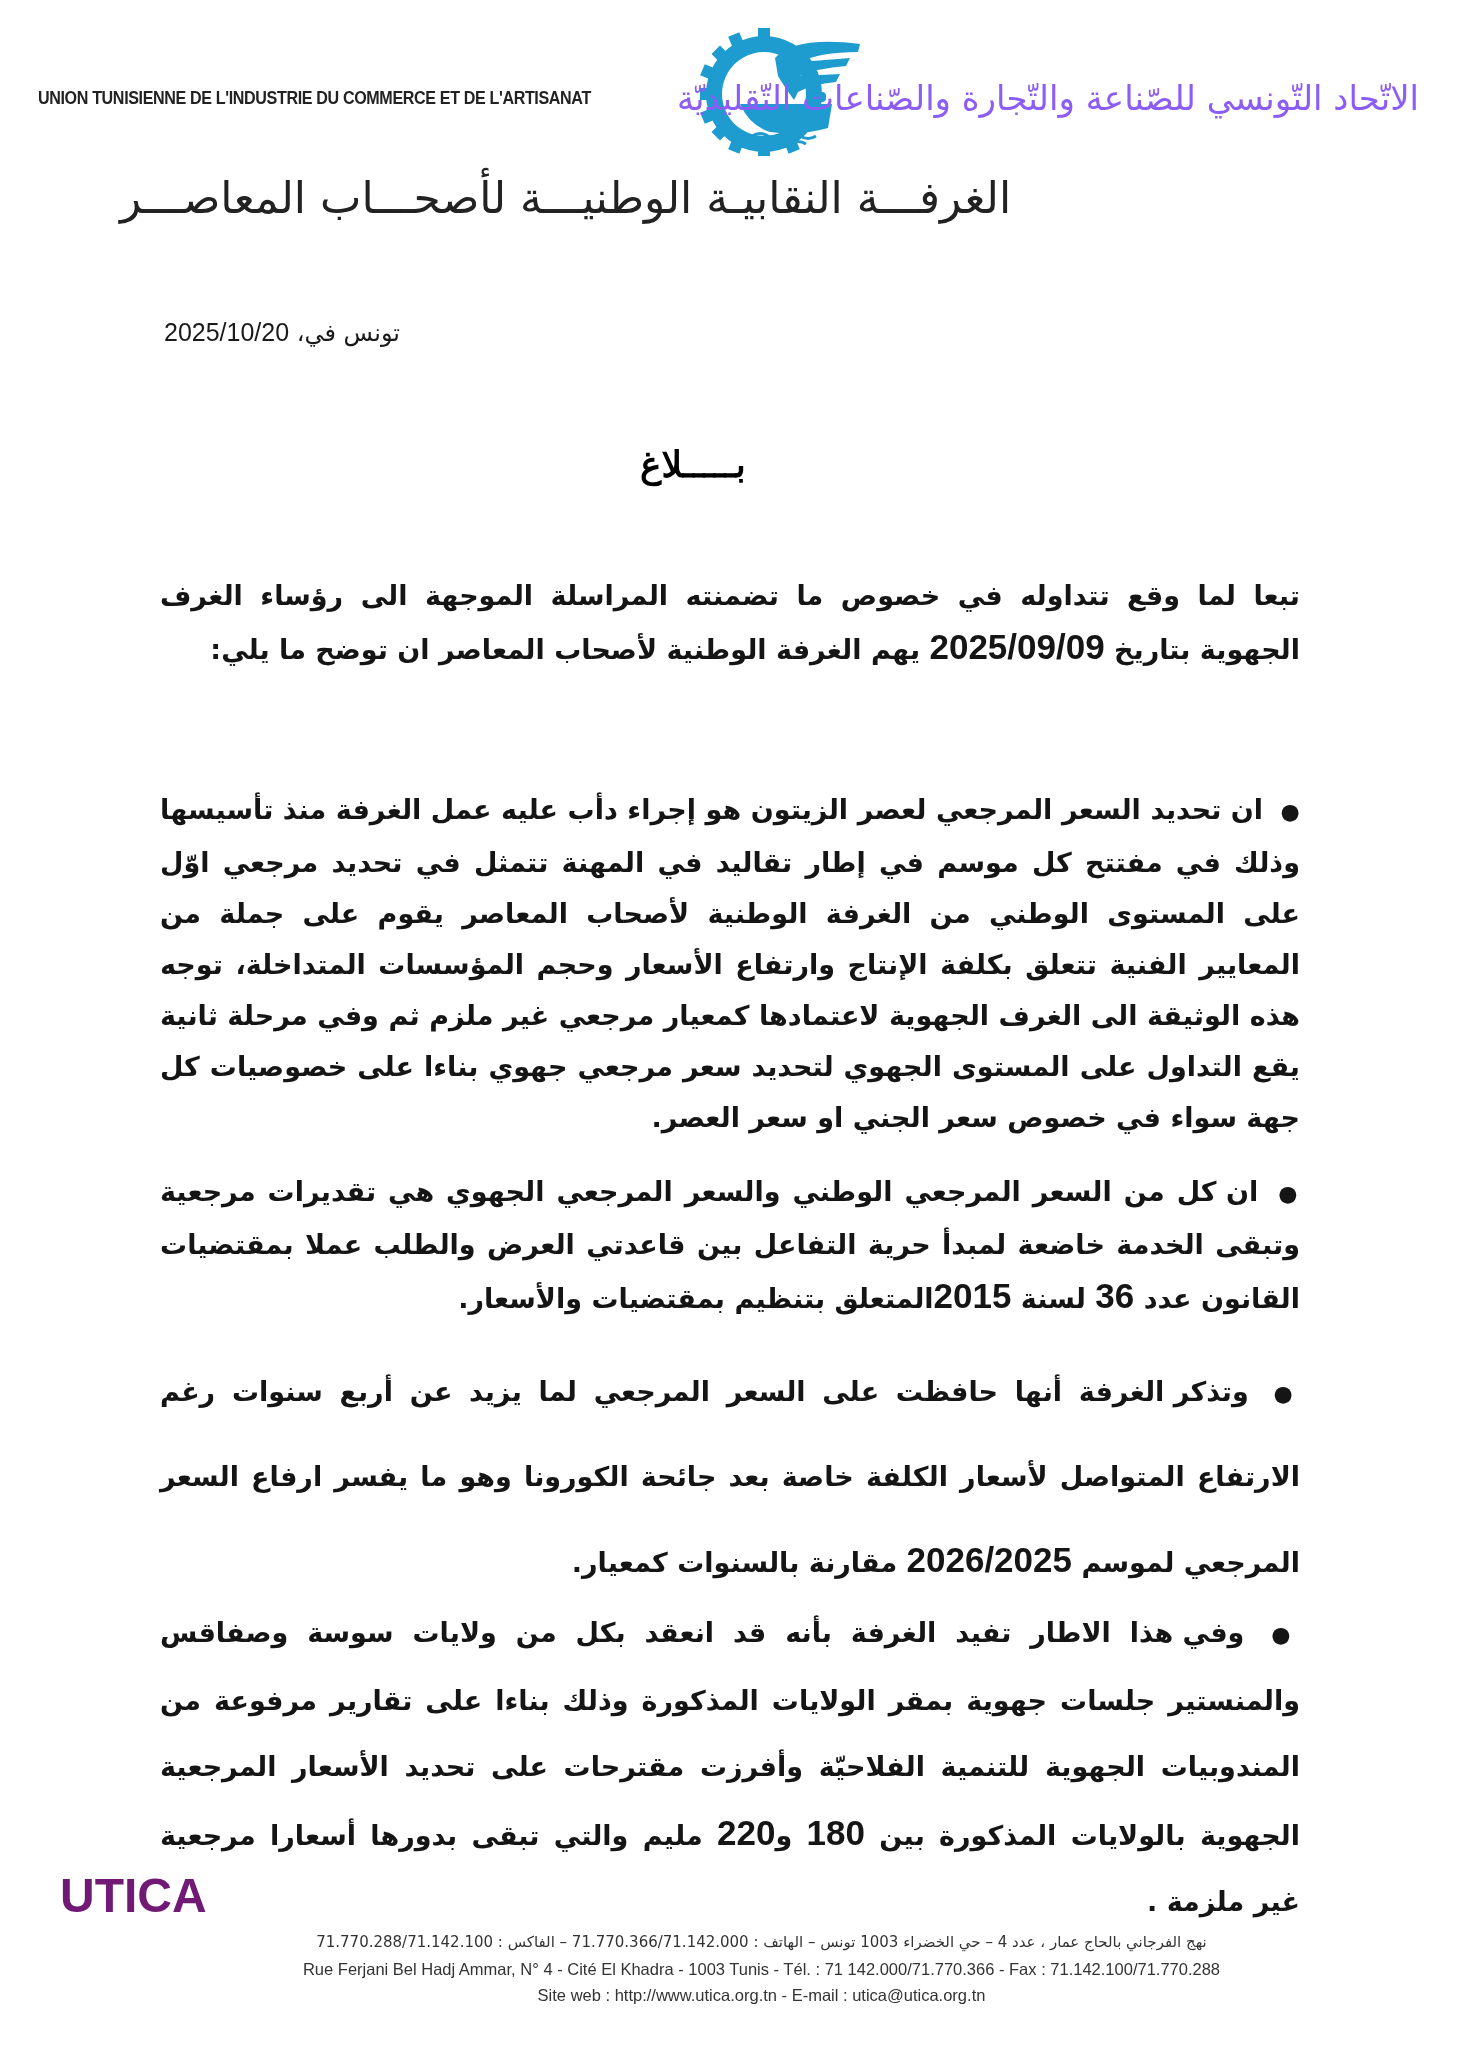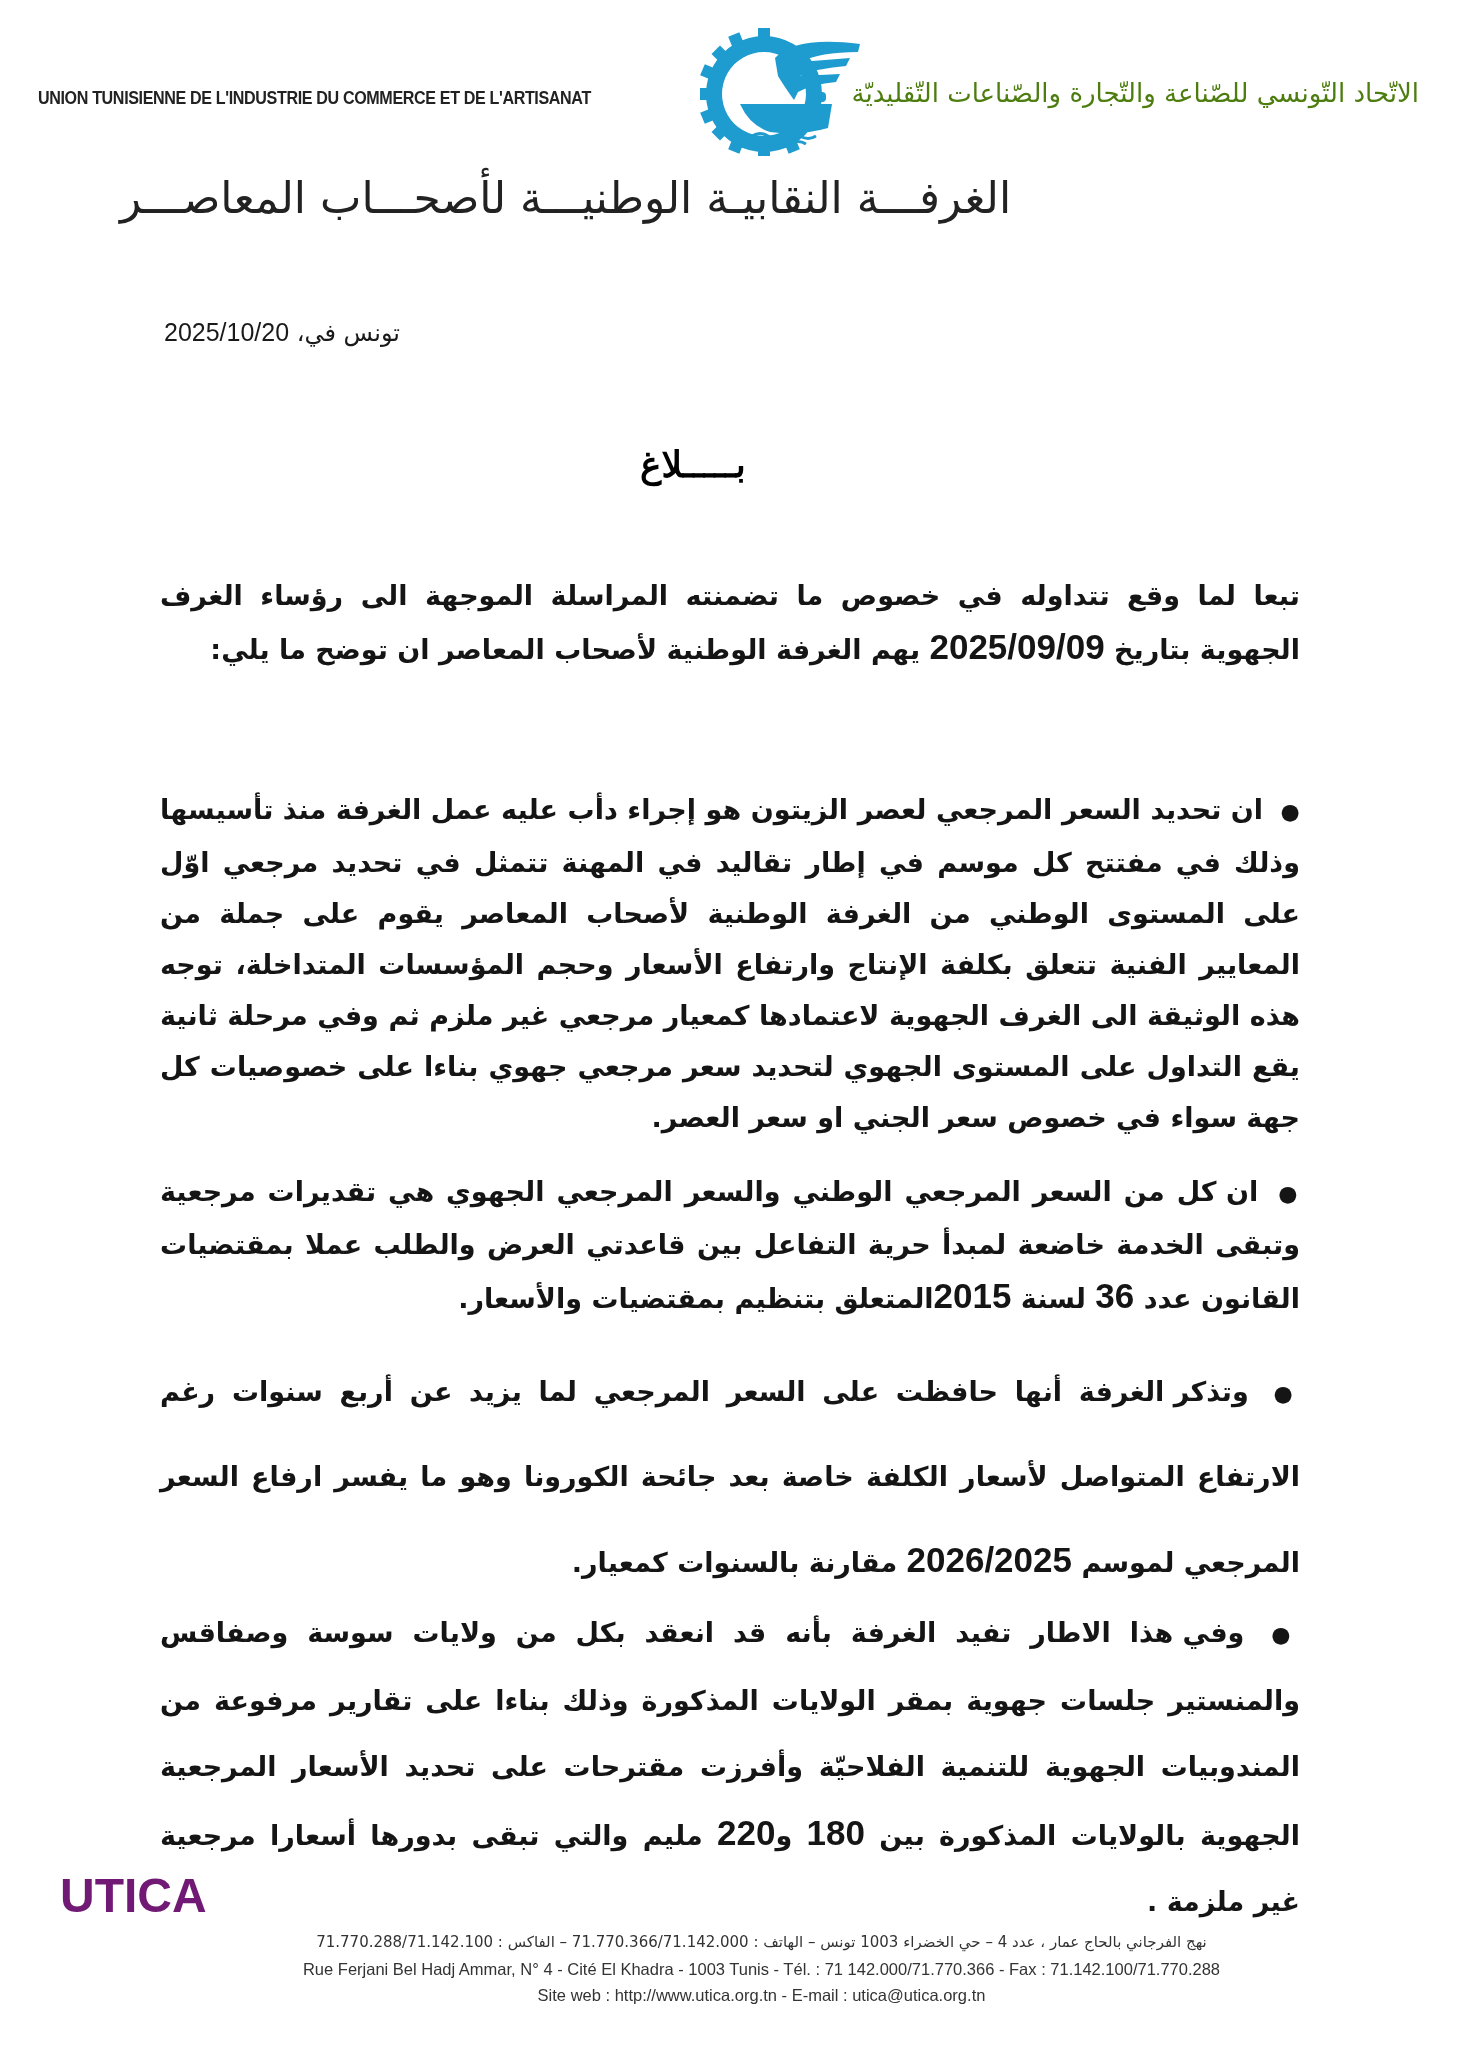--- a/index.html
+++ b/index.html
@@ -5,22 +5,22 @@
     html, body { margin: 0; padding: 0; background: #ffffff; }
     body { width: 1463px; height: 2048px; position: relative; overflow: hidden;
            font-family: "DejaVu Sans", sans-serif; color: #1a1a1a; }
     .abs { position: absolute; }
 
     
     .fr-org { left: 38px; top: 88px; font-family: "Liberation Sans", sans-serif;
               font-weight: bold; font-size: 17.5px; letter-spacing: -0.4px; color: #222;
               transform: scaleX(0.92); transform-origin: left center; white-space: nowrap; }
     .logo { left: 700px; top: 28px; width: 170px; height: 135px; }
-    .ar-org { right: 44px; top: 78px; font-family: "DejaVu Sans", sans-serif; font-size: 26px;
-              direction: rtl; white-space: nowrap; color: #4d7c0f; }
+    .ar-org { right: 44px; top: 78px; font-family: "DejaVu Sans", sans-serif; font-size: 34px;
+              direction: rtl; white-space: nowrap; color: #8b5cf6; }
     .chamber { left: 0; right: 0; top: 172px; text-align: left; direction: rtl;
                font-family: "DejaVu Sans", sans-serif; font-size: 44px; letter-spacing: 3px;
                color: #222; padding-left: 120px; white-space: nowrap; }
 
     .date-line { left: 164px; top: 318px; direction: rtl; font-size: 24px;
                  font-family: "DejaVu Sans", sans-serif; white-space: nowrap; }
     .date-line .num { font-family: "Liberation Sans", sans-serif; font-size: 25px; }
 
     .title { left: 640px; top: 443px; font-family: "DejaVu Serif", serif; font-weight: bold;
              font-size: 36px; direction: rtl; letter-spacing: 10px; color: #000000; }

